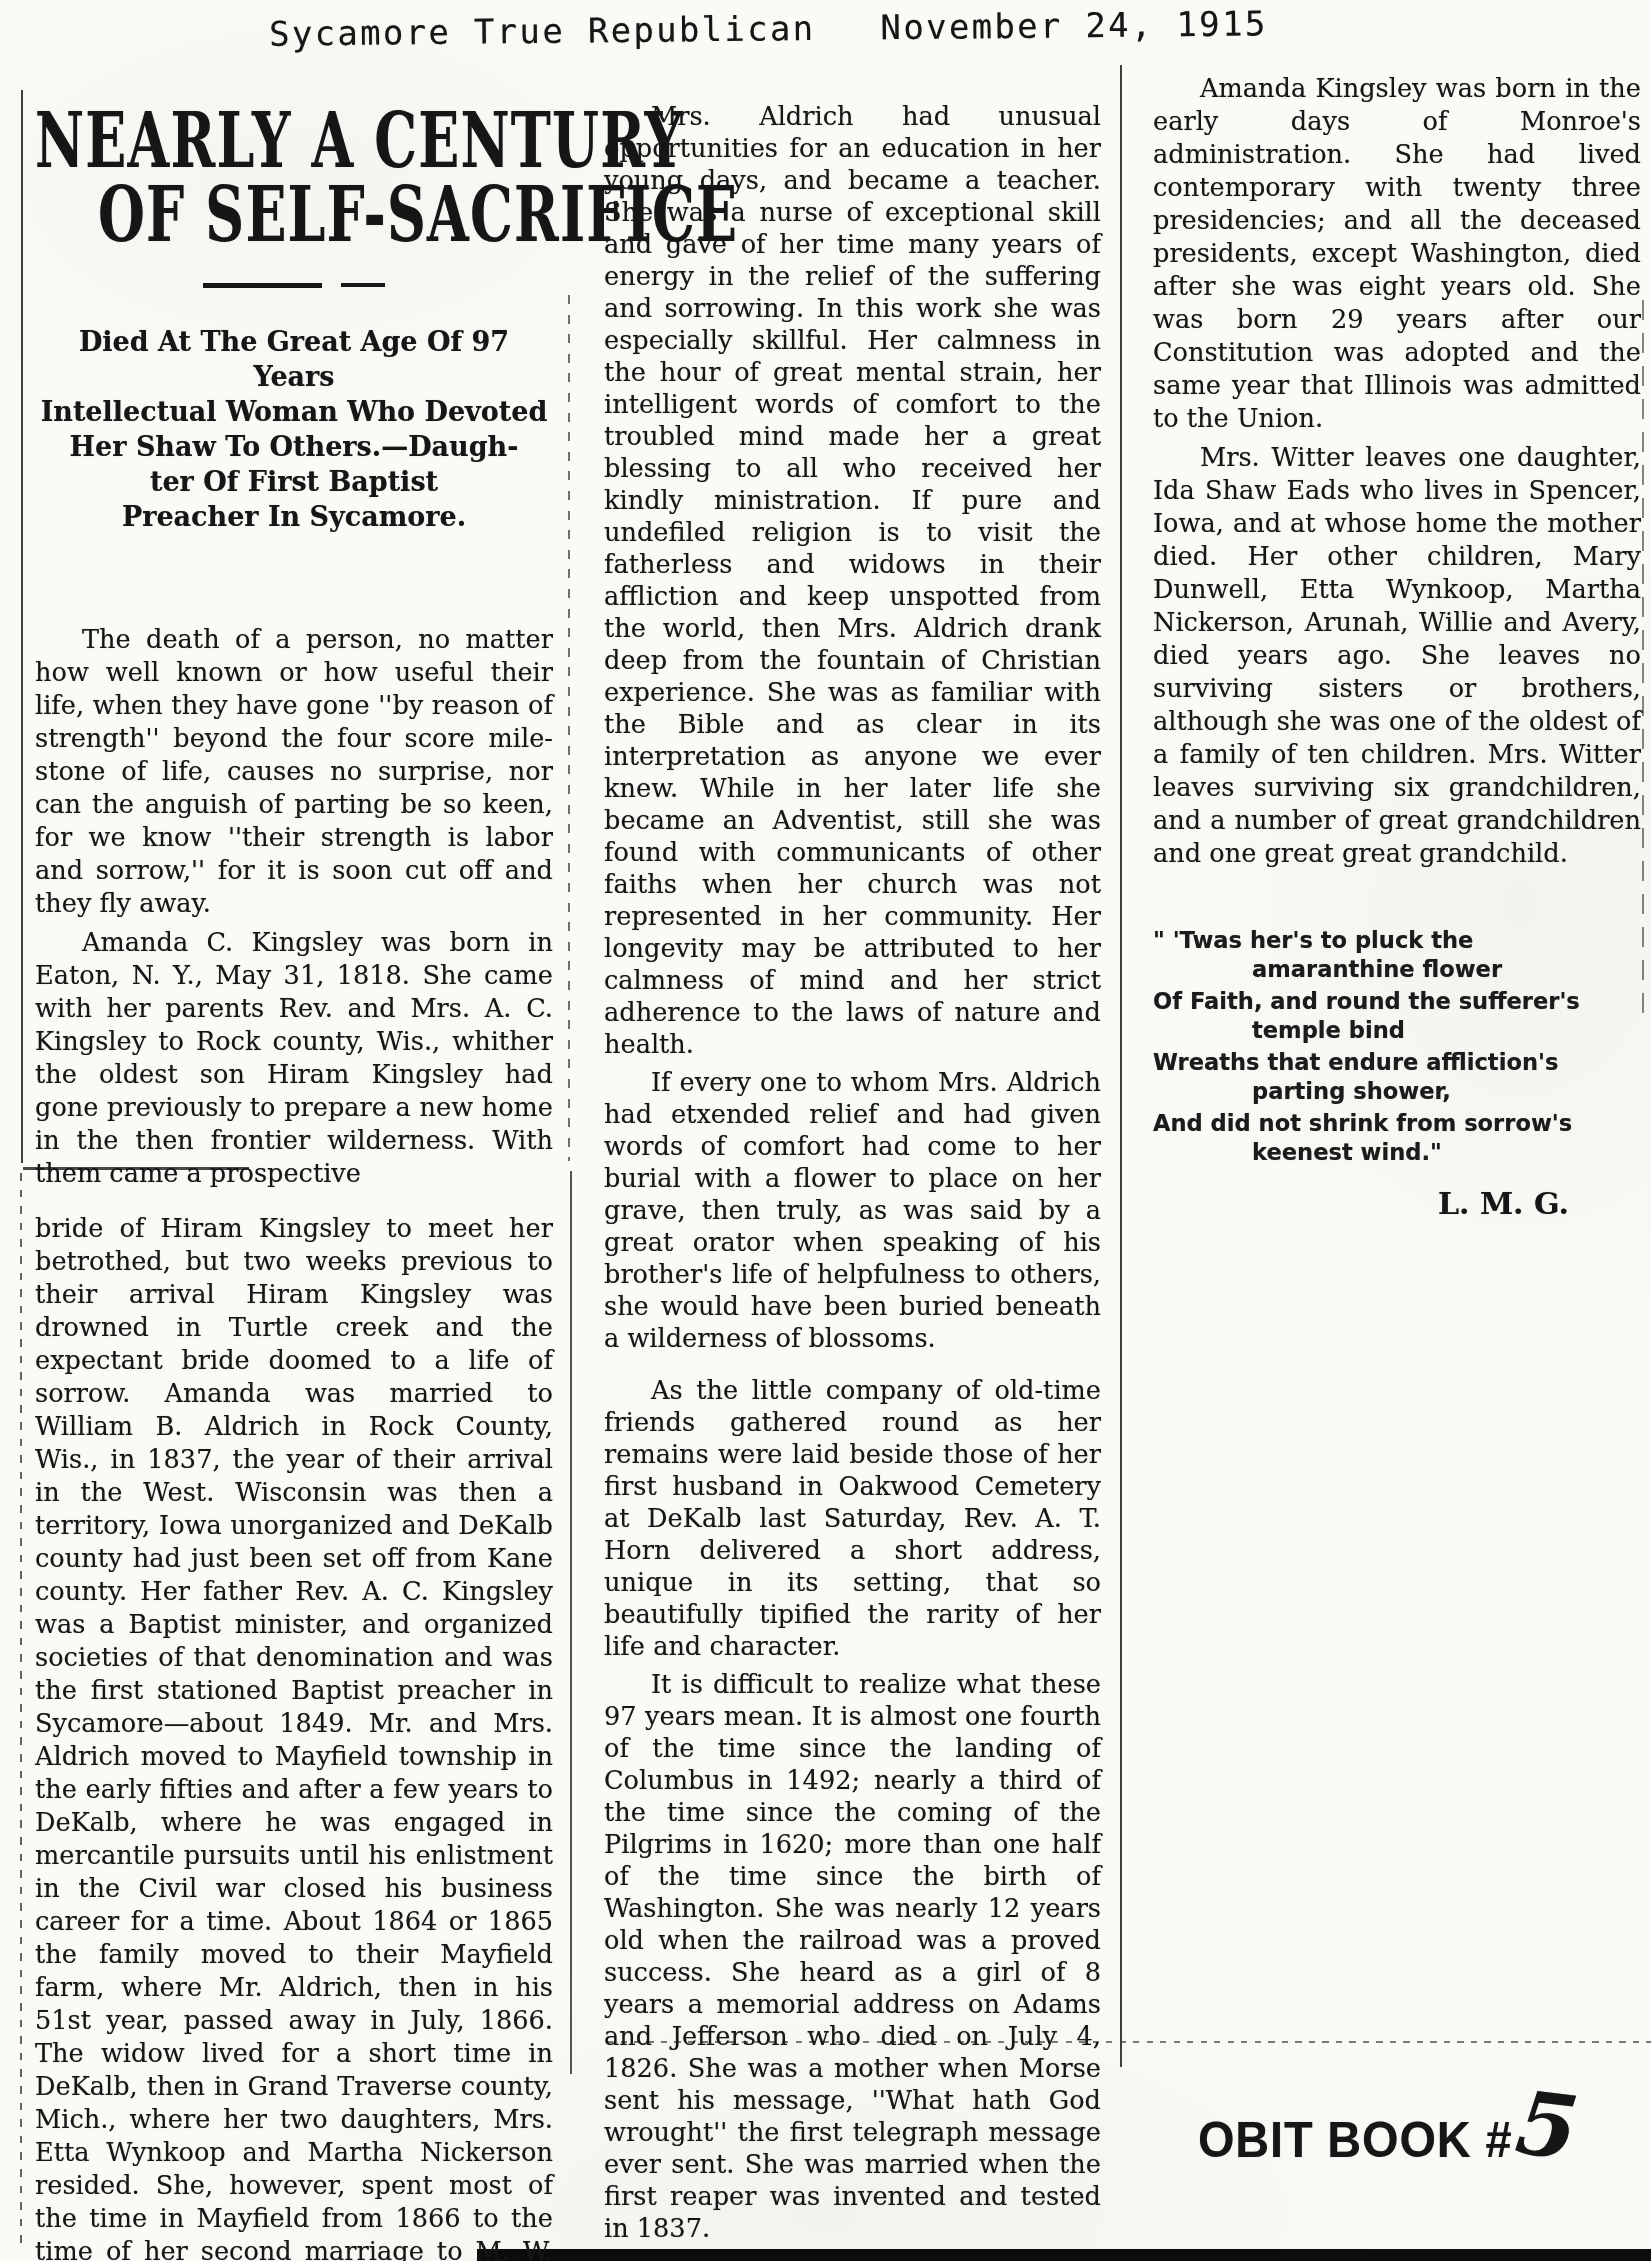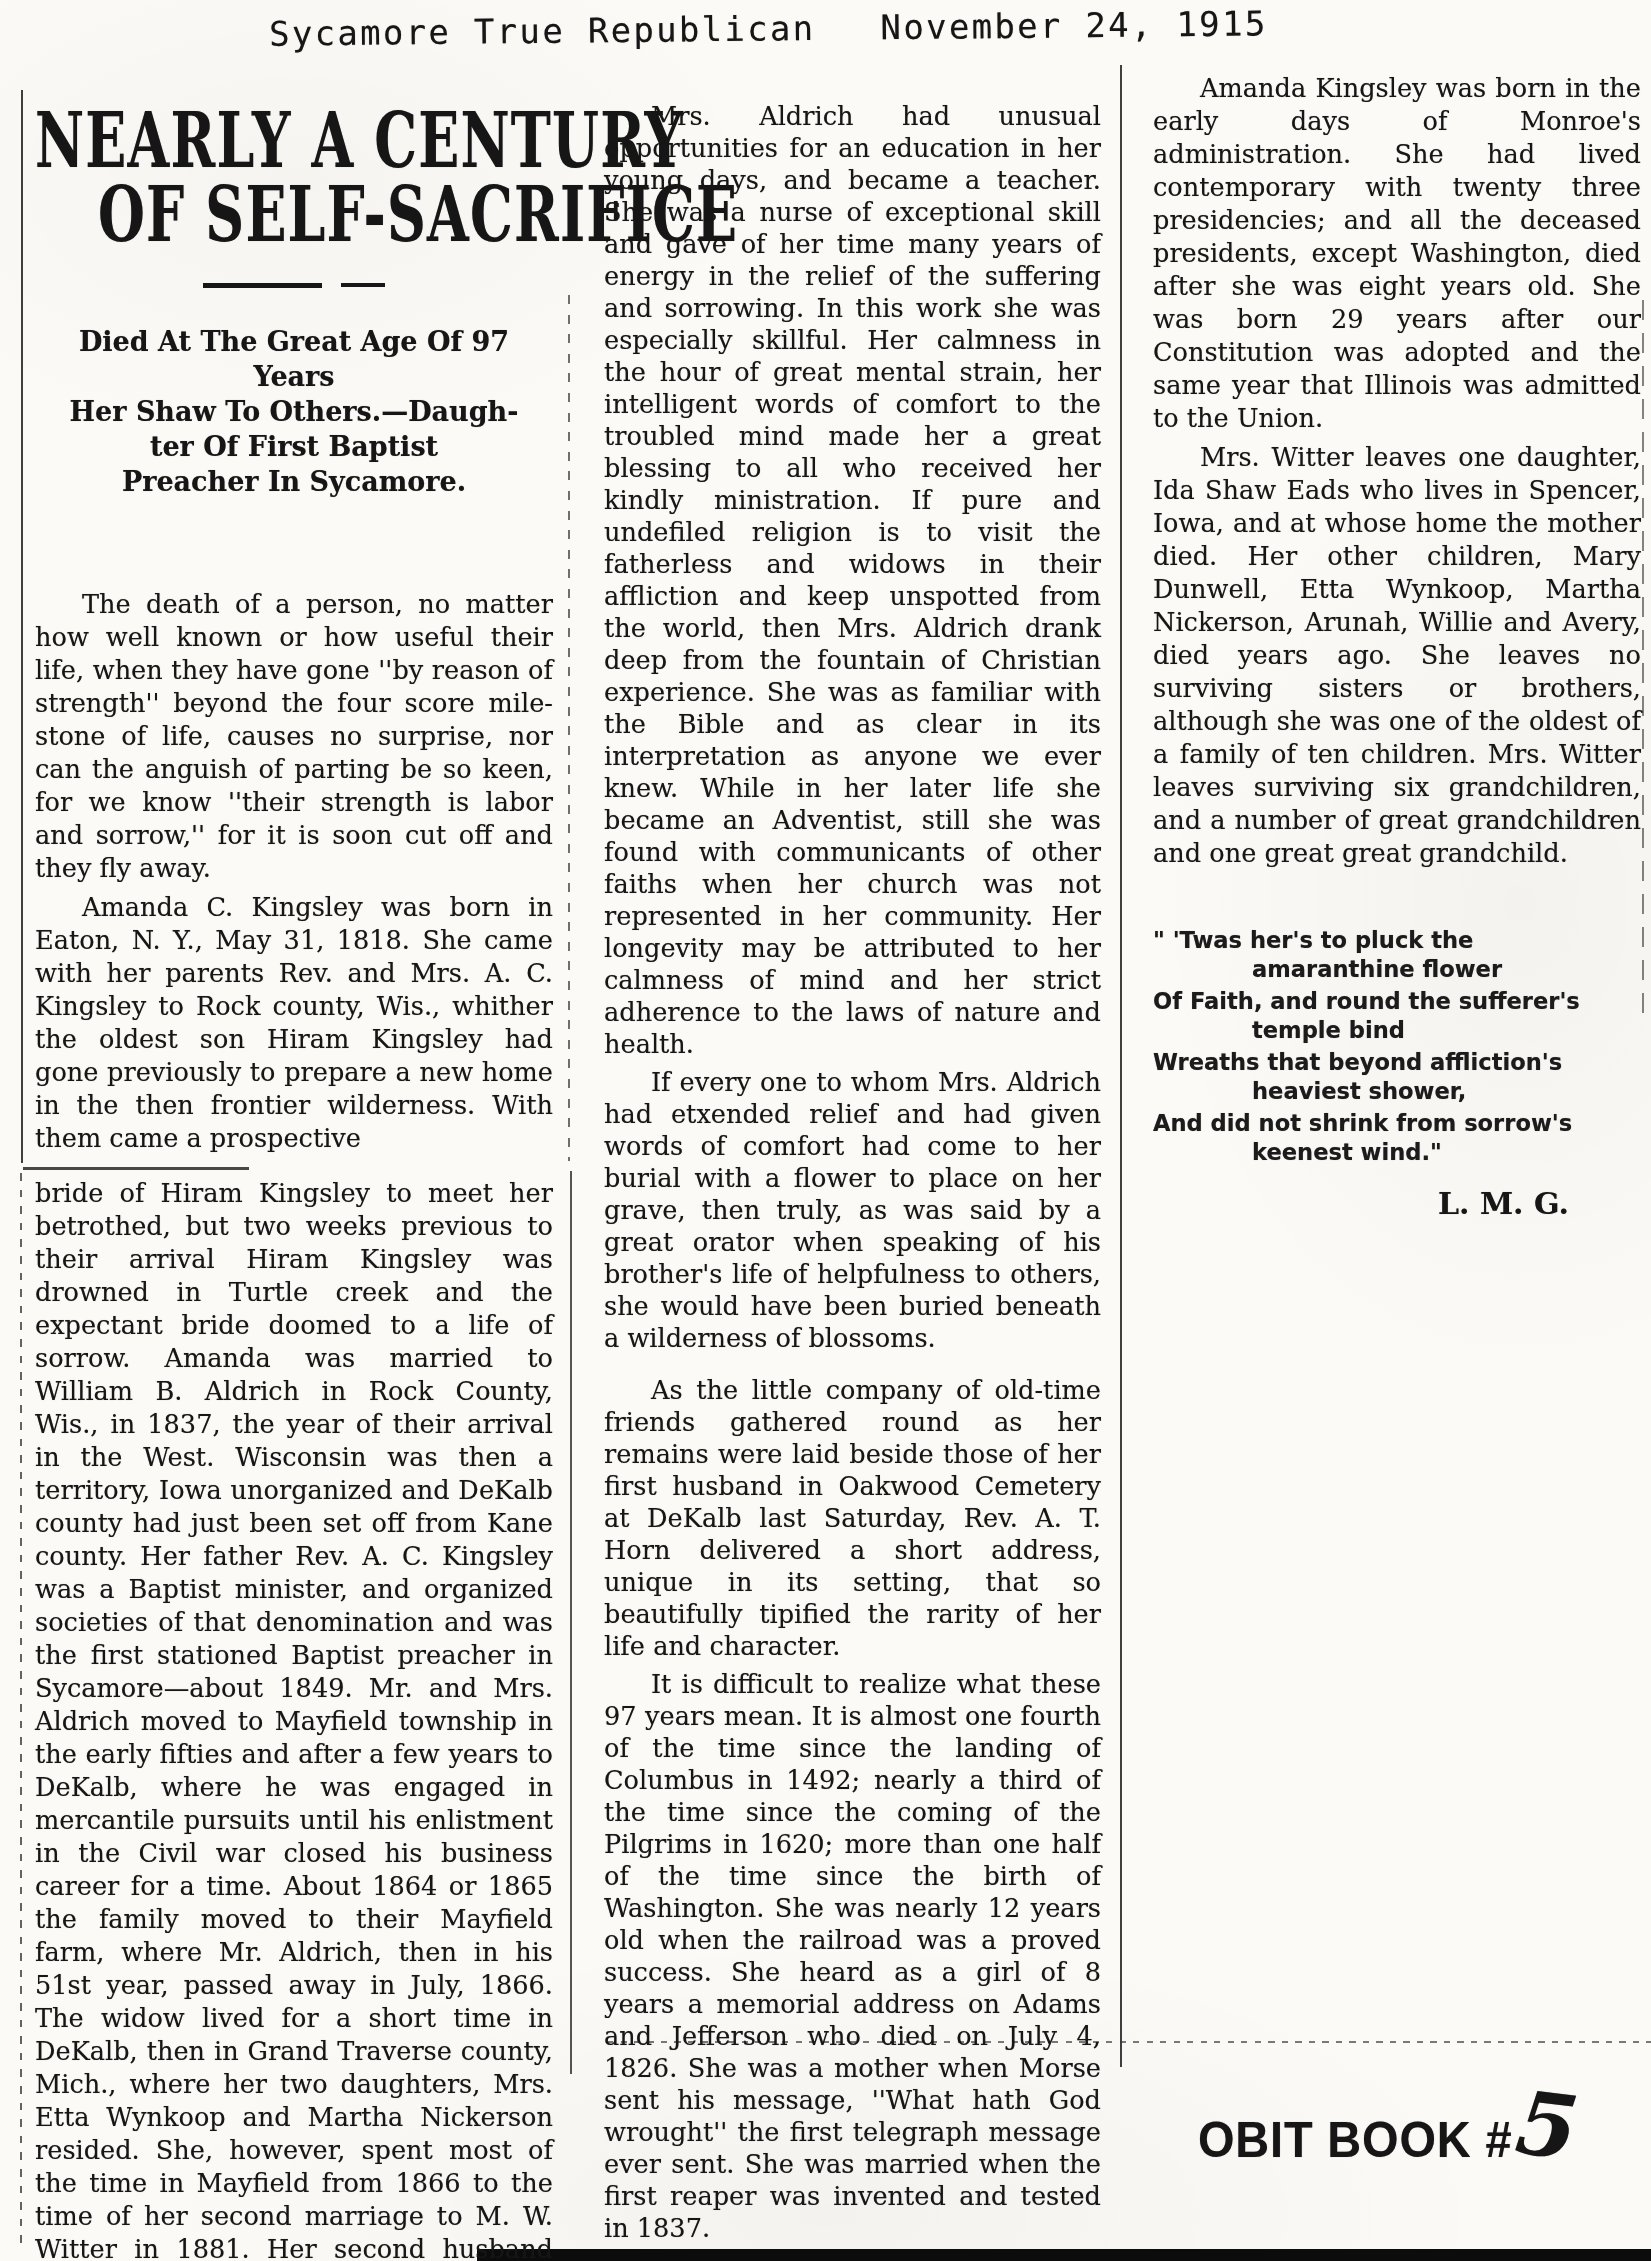--- a/index.html
+++ b/index.html
@@ -122,20 +122,21 @@
     <div class="headline">
       <div class="hl">NEARLY A CENTURY</div>
       <div class="hl hl2">OF SELF-SACRIFICE</div>
     </div>
     <div class="divider">
       <span class="bar-long"></span>
       <span class="bar-short"></span>
     </div>
     <div class="subhead">
       <div>Died At The Great Age Of 97 Years</div>
+      <div>Intellectual Woman Who Devoted</div>
       <div>Her Shaw To Others.—Daugh-</div>
       <div>ter Of First Baptist</div>
       <div>Preacher In Sycamore.</div>
     </div>
     <p>The death of a person, no matter how well known or how useful their life, when they have gone ''by reason of strength'' beyond the four score mile-stone of life, causes no surprise, nor can the anguish of parting be so keen, for we know ''their strength is labor and sorrow,'' for it is soon cut off and they fly away.</p>
     <p>Amanda C. Kingsley was born in Eaton, N. Y., May 31, 1818. She came with her parents Rev. and Mrs. A. C. Kingsley to Rock county, Wis., whither the oldest son Hiram Kingsley had gone previously to prepare a new home in the then frontier wilderness. With them came a prospective</p>
     <p class="no-indent" style="margin-top:22.6px">bride of Hiram Kingsley to meet her betrothed, but two weeks previous to their arrival Hiram Kingsley was drowned in Turtle creek and the expectant bride doomed to a life of sorrow. Amanda was married to William B. Aldrich in Rock County, Wis., in 1837, the year of their arrival in the West. Wisconsin was then a territory, Iowa unorganized and DeKalb county had just been set off from Kane county. Her father Rev. A. C. Kingsley was a Baptist minister, and organized societies of that denomination and was the first stationed Baptist preacher in Sycamore—about 1849. Mr. and Mrs. Aldrich moved to Mayfield township in the early fifties and after a few years to DeKalb, where he was engaged in mercantile pursuits until his enlistment in the Civil war closed his business career for a time. About 1864 or 1865 the family moved to their Mayfield farm, where Mr. Aldrich, then in his 51st year, passed away in July, 1866. The widow lived for a short time in DeKalb, then in Grand Traverse county, Mich., where her two daughters, Mrs. Etta Wynkoop and Martha Nickerson resided. She, however, spent most of the time in Mayfield from 1866 to the time of her second marriage to M. W. Witter in 1881. Her second husband died in 1907.</p>
   </div>
 
   <div class="col col-mid ink">
@@ -144,21 +145,21 @@
     <p style="margin-top:19.6px">As the little company of old-time friends gathered round as her remains were laid beside those of her first husband in Oakwood Cemetery at DeKalb last Saturday, Rev. A. T. Horn delivered a short address, unique in its setting, that so beautifully tipified the rarity of her life and character.</p>
     <p>It is difficult to realize what these 97 years mean. It is almost one fourth of the time since the landing of Columbus in 1492; nearly a third of the time since the coming of the Pilgrims in 1620; more than one half of the time since the birth of Washington. She was nearly 12 years old when the railroad was a proved success. She heard as a girl of 8 years a memorial address on Adams and Jefferson who died on July 4, 1826. She was a mother when Morse sent his message, ''What hath God wrought'' the first telegraph message ever sent. She was married when the first reaper was invented and tested in 1837.</p>
   </div>
 
   <div class="col col-right ink">
     <p>Amanda Kingsley was born in the early days of Monroe's administration. She had lived contemporary with twenty three presidencies; and all the deceased presidents, except Washington, died after she was eight years old. She was born 29 years after our Constitution was adopted and the same year that Illinois was admitted to the Union.</p>
     <p>Mrs. Witter leaves one daughter, Ida Shaw Eads who lives in Spencer, Iowa, and at whose home the mother died. Her other children, Mary Dunwell, Etta Wynkoop, Martha Nickerson, Arunah, Willie and Avery, died years ago. She leaves no surviving sisters or brothers, although she was one of the oldest of a family of ten children. Mrs. Witter leaves surviving six grandchildren, and a number of great grandchildren and one great great grandchild.</p>
     <div class="poem">
       <div class="pline">" 'Twas her's to pluck the amaranthine flower</div>
       <div class="pline">Of Faith, and round the sufferer's temple bind</div>
-      <div class="pline">Wreaths that beyond affliction's heaviest shower,</div>
+      <div class="pline">Wreaths that endure affliction's parting shower,</div>
       <div class="pline">And did not shrink from sorrow's keenest wind."</div>
     </div>
     <div class="poem-signature ink">L. M. G.</div>
   </div>
 
   <div class="stamp">
     <span class="stamp-label ink">OBIT BOOK #</span>
     <span class="stamp-number ink">5</span>
   </div>
 

